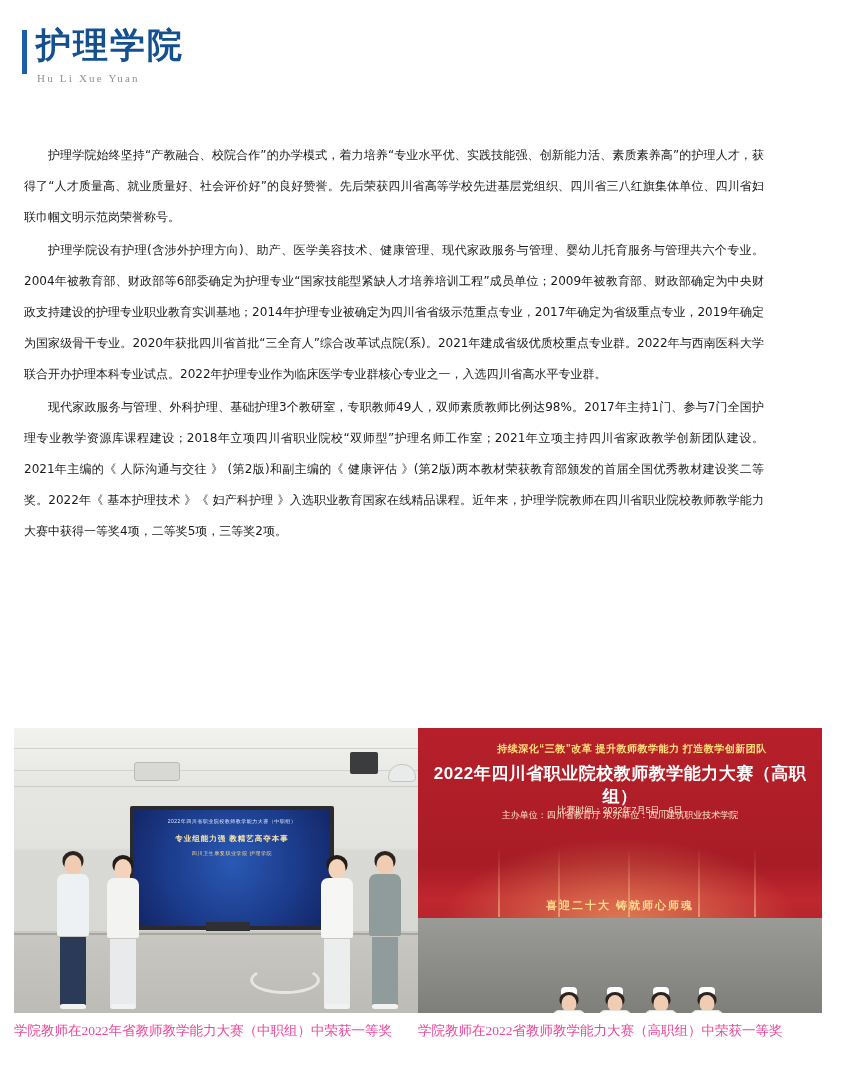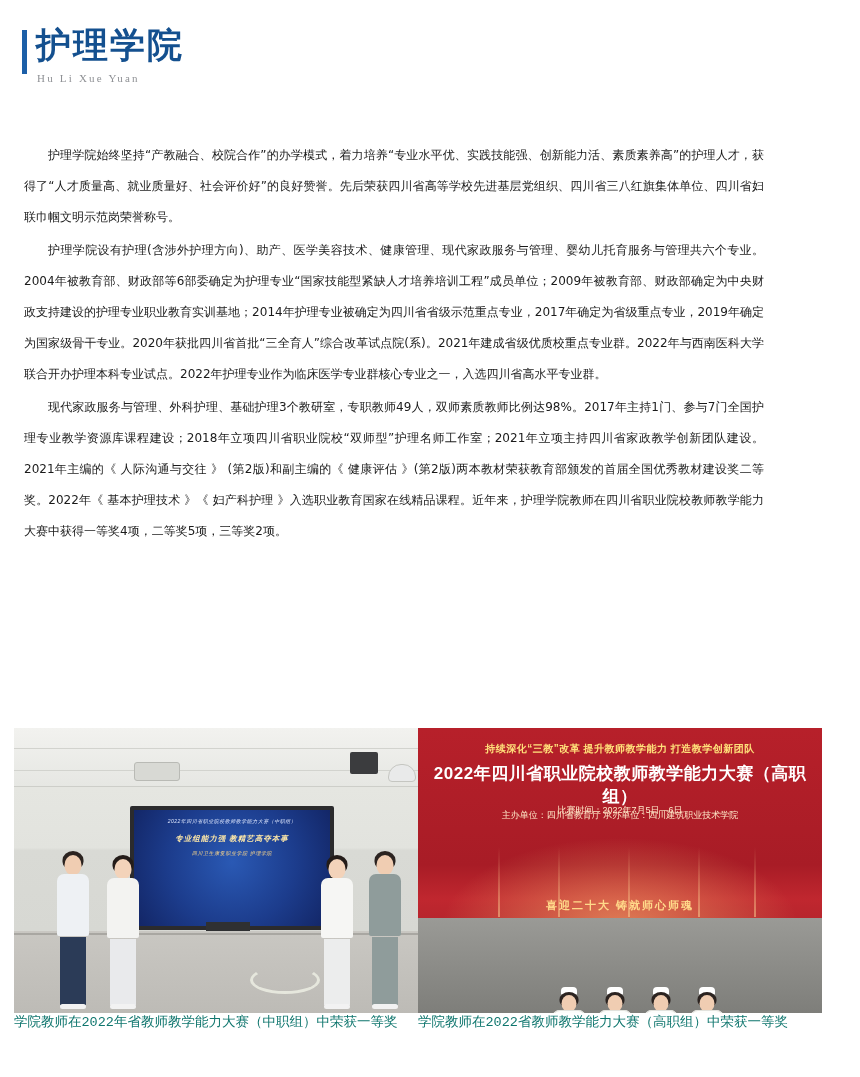--- a/index.html
+++ b/index.html
@@ -86,23 +86,24 @@
   .figure-frame {
     width: 404px;
     height: 285px;
     overflow: hidden;
     position: relative;
     background: #cfd6da;
   }
   .figure-caption {
     font-size: 13.5px;
     line-height: 20px;
-    color: #0f766e;
+    margin-top: 8px;
+    color: #ec4899;
     white-space: nowrap;
-    font-family: Liberation Mono, monospace;
+    font-family: Liberation Serif, serif;
   }
 
   
   .p1-wall {
     position: absolute; inset: 0;
     background: linear-gradient(#e8e9e4 0%, #e2e3de 42%, #d9dad5 43%, #d5d6d1 100%);
   }
   .p1-ceiling {
     position: absolute; left:0; top:0; width:100%; height:58px;
     background: linear-gradient(#f2f2ef, #e6e7e3);
@@ -126,21 +127,20 @@
     position: absolute; left:0; bottom:0; width:100%; height: 82px;
     background: linear-gradient(#c9c7c2, #bdbbb6);
   }
   .p1-floorline {
     position: absolute; bottom: 78px; left:0; width:100%; height:2px; background:#a9a7a2;
   }
   .p1-screen {
     position: absolute; left: 116px; top: 78px; width: 196px; height: 116px;
     background: #1d4ed8; border: 4px solid #2b2b2d; border-radius: 2px;
     overflow: hidden;
-    font-style: italic;
   }
   .p1-screen-inner {
     position: absolute; inset: 0;
     background: radial-gradient(circle at 50% 45%, #2a59b4 0%, #1c3c8c 55%, #122463 100%);
   }
   .p1-screen-t1 {
     position: absolute; top: 8px; left: 0; width: 100%; text-align: center;
     color: #dfe8ff; font-size: 5px; letter-spacing: .5px;
   }
   .p1-screen-t2 {
@@ -187,21 +187,21 @@
     width: 26px; height: 5px; background: #f2f2f2; border-radius: 3px;
   }
 
   
   .p2-bg { position: absolute; inset: 0; background: linear-gradient(#b7202a 0%, #a81c26 48%, #c0272f 60%, #8e1b22 100%); }
   .p2-stage {
     position: absolute; left:0; bottom:0; width:100%; height: 95px;
     background: linear-gradient(#9a9a96, #7e7e7a);
   }
   .p2-banner-top {
-    position: absolute; left: 0; top: 14px; width: 100%; text-align: center;
+    position: absolute; left: 12px; top: 14px; width: 100%; text-align: center;
     color: #ffe07a; font-size: 10px; font-weight: bold; letter-spacing: .5px;
   }
   .p2-banner-main {
     position: absolute; left: 0; top: 34px; width: 100%; text-align: center;
     color: #ffffff; font-size: 17px; font-weight: bold; letter-spacing: .5px;
   }
   .p2-row {
     position: absolute; left: 0; width: 100%; text-align: center;
     color: #ffe9c9; font-size: 9px;
   }

